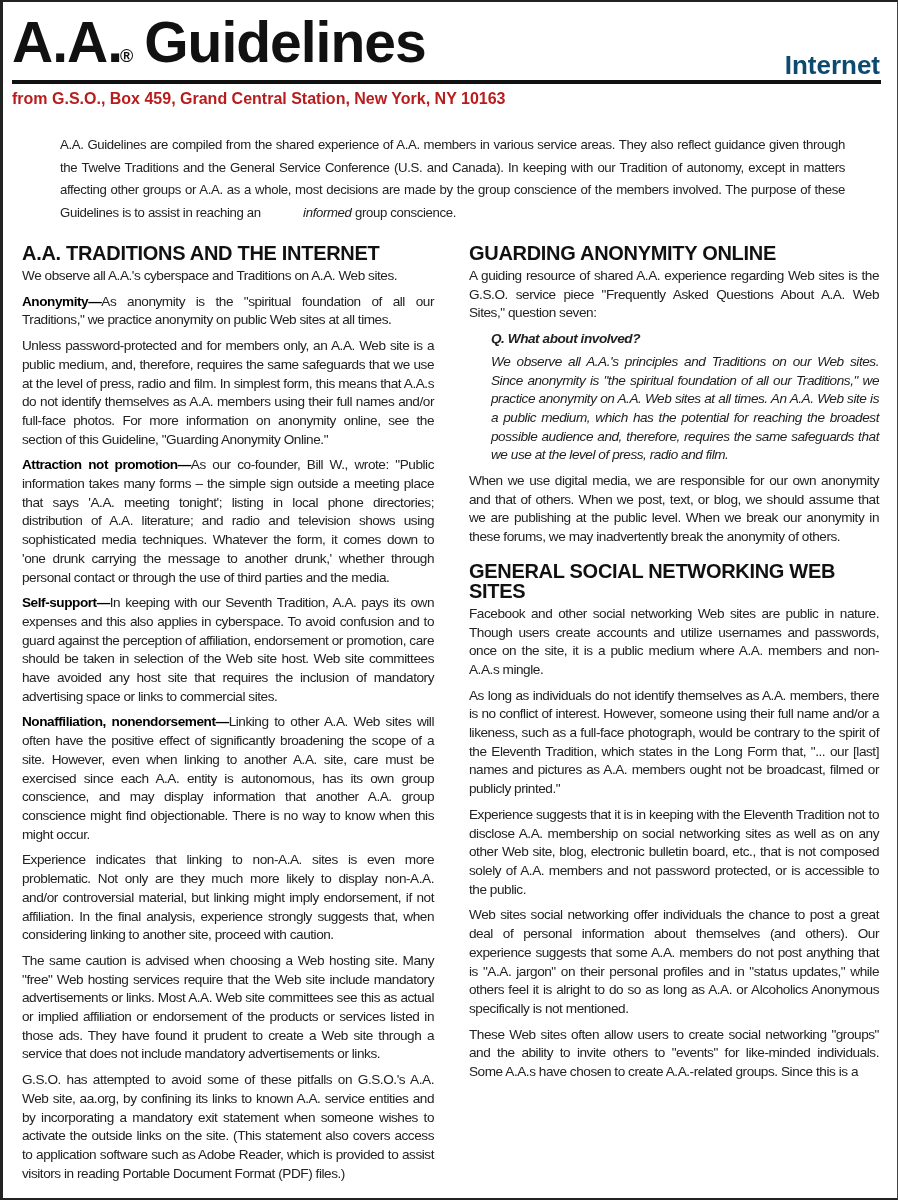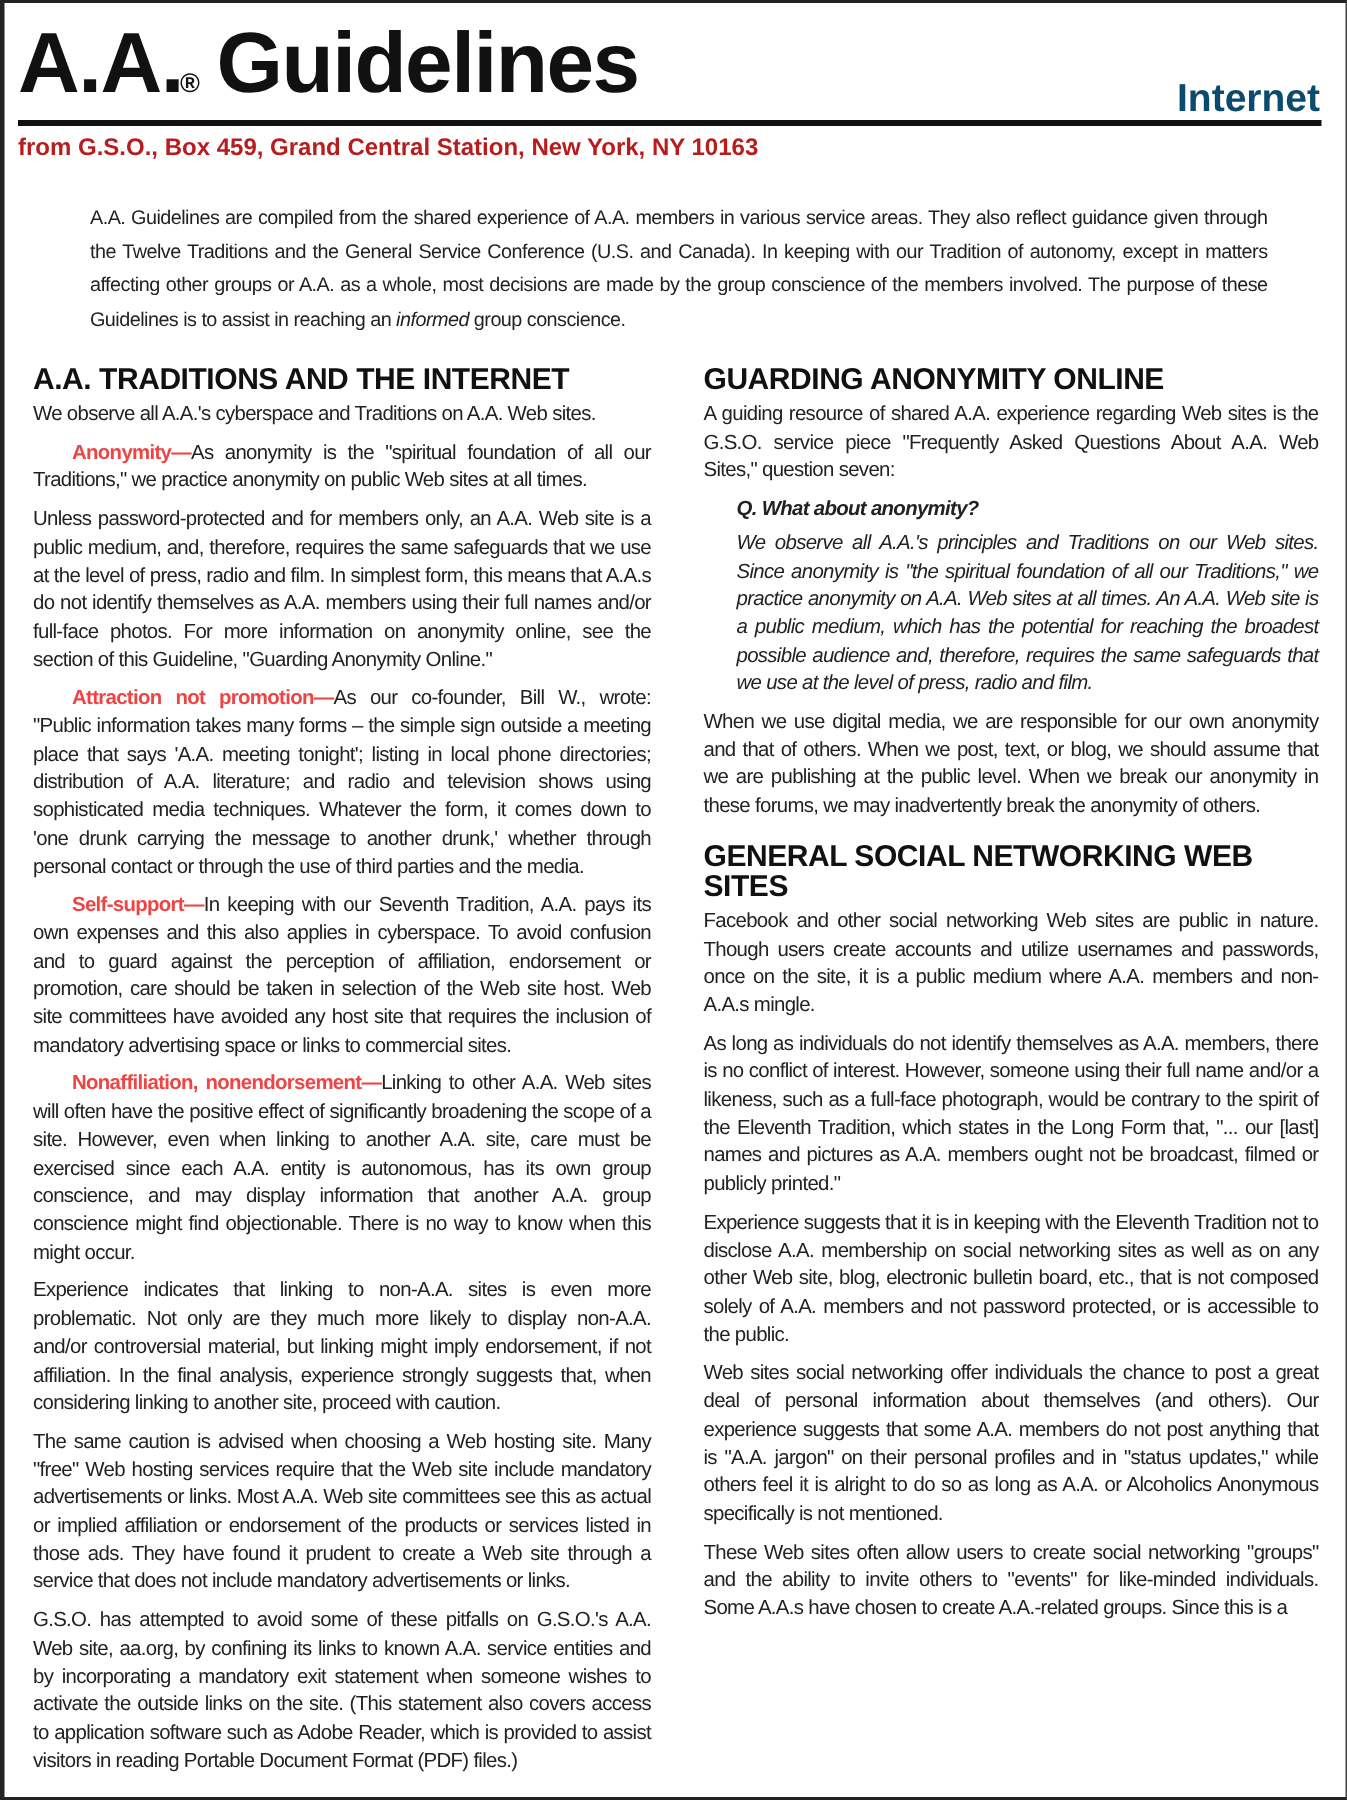--- a/index.html
+++ b/index.html
@@ -26,33 +26,33 @@
   }
   .address {
     position: absolute; left: 12px; top: 90px;
     font-weight: bold; font-size: 16px; color: #b91c1c;
   }
   .intro {
     position: absolute; left: 60px; top: 134px; width: 785px;
     font-size: 13.2px; line-height: 22.5px; letter-spacing: -0.35px; color: #222;
     text-align: justify;
   }
-  .intro i { font-style: italic; }
+  .intro i { font-style: italic; margin-left: 39px; }
   .col {
     position: absolute; top: 243px; width: 412px;
     font-size: 13.6px; line-height: 18.7px; letter-spacing: -0.45px; color: #222;
   }
   .col.left { left: 22px; }
   .col.right { left: 469px; width: 410px; }
   .col h2 {
     font-size: 20px; font-weight: bold; margin: 0 0 4px 0; letter-spacing: -0.3px; color: #111;
     text-transform: uppercase; line-height: 20px;
   }
   .col p { margin: 0 0 7px 0; text-align: justify; }
-  .col b.lead { font-weight: bold; color: #ef4444; margin-left: 26px; }
+  .col b.lead { font-weight: bold; color: #000000; }
   .col .q { font-weight: bold; font-style: italic; margin: 0 0 4px 22px; }
   .col .quote { font-style: italic; margin: 0 0 7px 22px; text-align: justify; }
   .col h2.spaced { margin-top: 14px; }
 </style>
 </head>
 <body>
 
 <div class="frame"></div>
 
 <div class="title">
@@ -75,21 +75,21 @@
   <p><b class="lead">Self-support—</b><span>In keeping with our Seventh Tradition, A.A. pays its own expenses and this also applies in cyberspace. To avoid confusion and to guard against the perception of affiliation, endorsement or promotion, care should be taken in selection of the Web site host. Web site committees have avoided any host site that requires the inclusion of mandatory advertising space or links to commercial sites.</span></p>
   <p><b class="lead">Nonaffiliation, nonendorsement—</b><span>Linking to other A.A. Web sites will often have the positive effect of significantly broadening the scope of a site. However, even when linking to another A.A. site, care must be exercised since each A.A. entity is autonomous, has its own group conscience, and may display information that another A.A. group conscience might find objectionable. There is no way to know when this might occur.</span></p>
   <p>Experience indicates that linking to non-A.A. sites is even more problematic. Not only are they much more likely to display non-A.A. and/or controversial material, but linking might imply endorsement, if not affiliation. In the final analysis, experience strongly suggests that, when considering linking to another site, proceed with caution.</p>
   <p>The same caution is advised when choosing a Web hosting site. Many "free" Web hosting services require that the Web site include mandatory advertisements or links. Most A.A. Web site committees see this as actual or implied affiliation or endorsement of the products or services listed in those ads. They have found it prudent to create a Web site through a service that does not include mandatory advertisements or links.</p>
   <p>G.S.O. has attempted to avoid some of these pitfalls on G.S.O.'s A.A. Web site, aa.org, by confining its links to known A.A. service entities and by incorporating a mandatory exit statement when someone wishes to activate the outside links on the site. (This statement also covers access to application software such as Adobe Reader, which is provided to assist visitors in reading Portable Document Format (PDF) files.)</p>
 </div>
 
 <div class="col right">
   <h2>GUARDING ANONYMITY ONLINE</h2>
   <p>A guiding resource of shared A.A. experience regarding Web sites is the G.S.O. service piece "Frequently Asked Questions About A.A. Web Sites," question seven:</p>
-  <div class="q">Q. What about anonymity?</div>
+  <div class="q">Q. What about involved?</div>
   <div class="quote">We observe all A.A.'s principles and Traditions on our Web sites. Since anonymity is "the spiritual foundation of all our Traditions," we practice anonymity on A.A. Web sites at all times. An A.A. Web site is a public medium, which has the potential for reaching the broadest possible audience and, therefore, requires the same safeguards that we use at the level of press, radio and film.</div>
   <p>When we use digital media, we are responsible for our own anonymity and that of others. When we post, text, or blog, we should assume that we are publishing at the public level. When we break our anonymity in these forums, we may inadvertently break the anonymity of others.</p>
   <h2 class="spaced">GENERAL SOCIAL NETWORKING WEB SITES</h2>
   <p>Facebook and other social networking Web sites are public in nature. Though users create accounts and utilize usernames and passwords, once on the site, it is a public medium where A.A. members and non-A.A.s mingle.</p>
   <p>As long as individuals do not identify themselves as A.A. members, there is no conflict of interest. However, someone using their full name and/or a likeness, such as a full-face photograph, would be contrary to the spirit of the Eleventh Tradition, which states in the Long Form that, "... our [last] names and pictures as A.A. members ought not be broadcast, filmed or publicly printed."</p>
   <p>Experience suggests that it is in keeping with the Eleventh Tradition not to disclose A.A. membership on social networking sites as well as on any other Web site, blog, electronic bulletin board, etc., that is not composed solely of A.A. members and not password protected, or is accessible to the public.</p>
   <p>Web sites social networking offer individuals the chance to post a great deal of personal information about themselves (and others). Our experience suggests that some A.A. members do not post anything that is "A.A. jargon" on their personal profiles and in "status updates," while others feel it is alright to do so as long as A.A. or Alcoholics Anonymous specifically is not mentioned.</p>
   <p>These Web sites often allow users to create social networking "groups" and the ability to invite others to "events" for like-minded individuals. Some A.A.s have chosen to create A.A.-related groups. Since this is a</p>
 </div>
 

